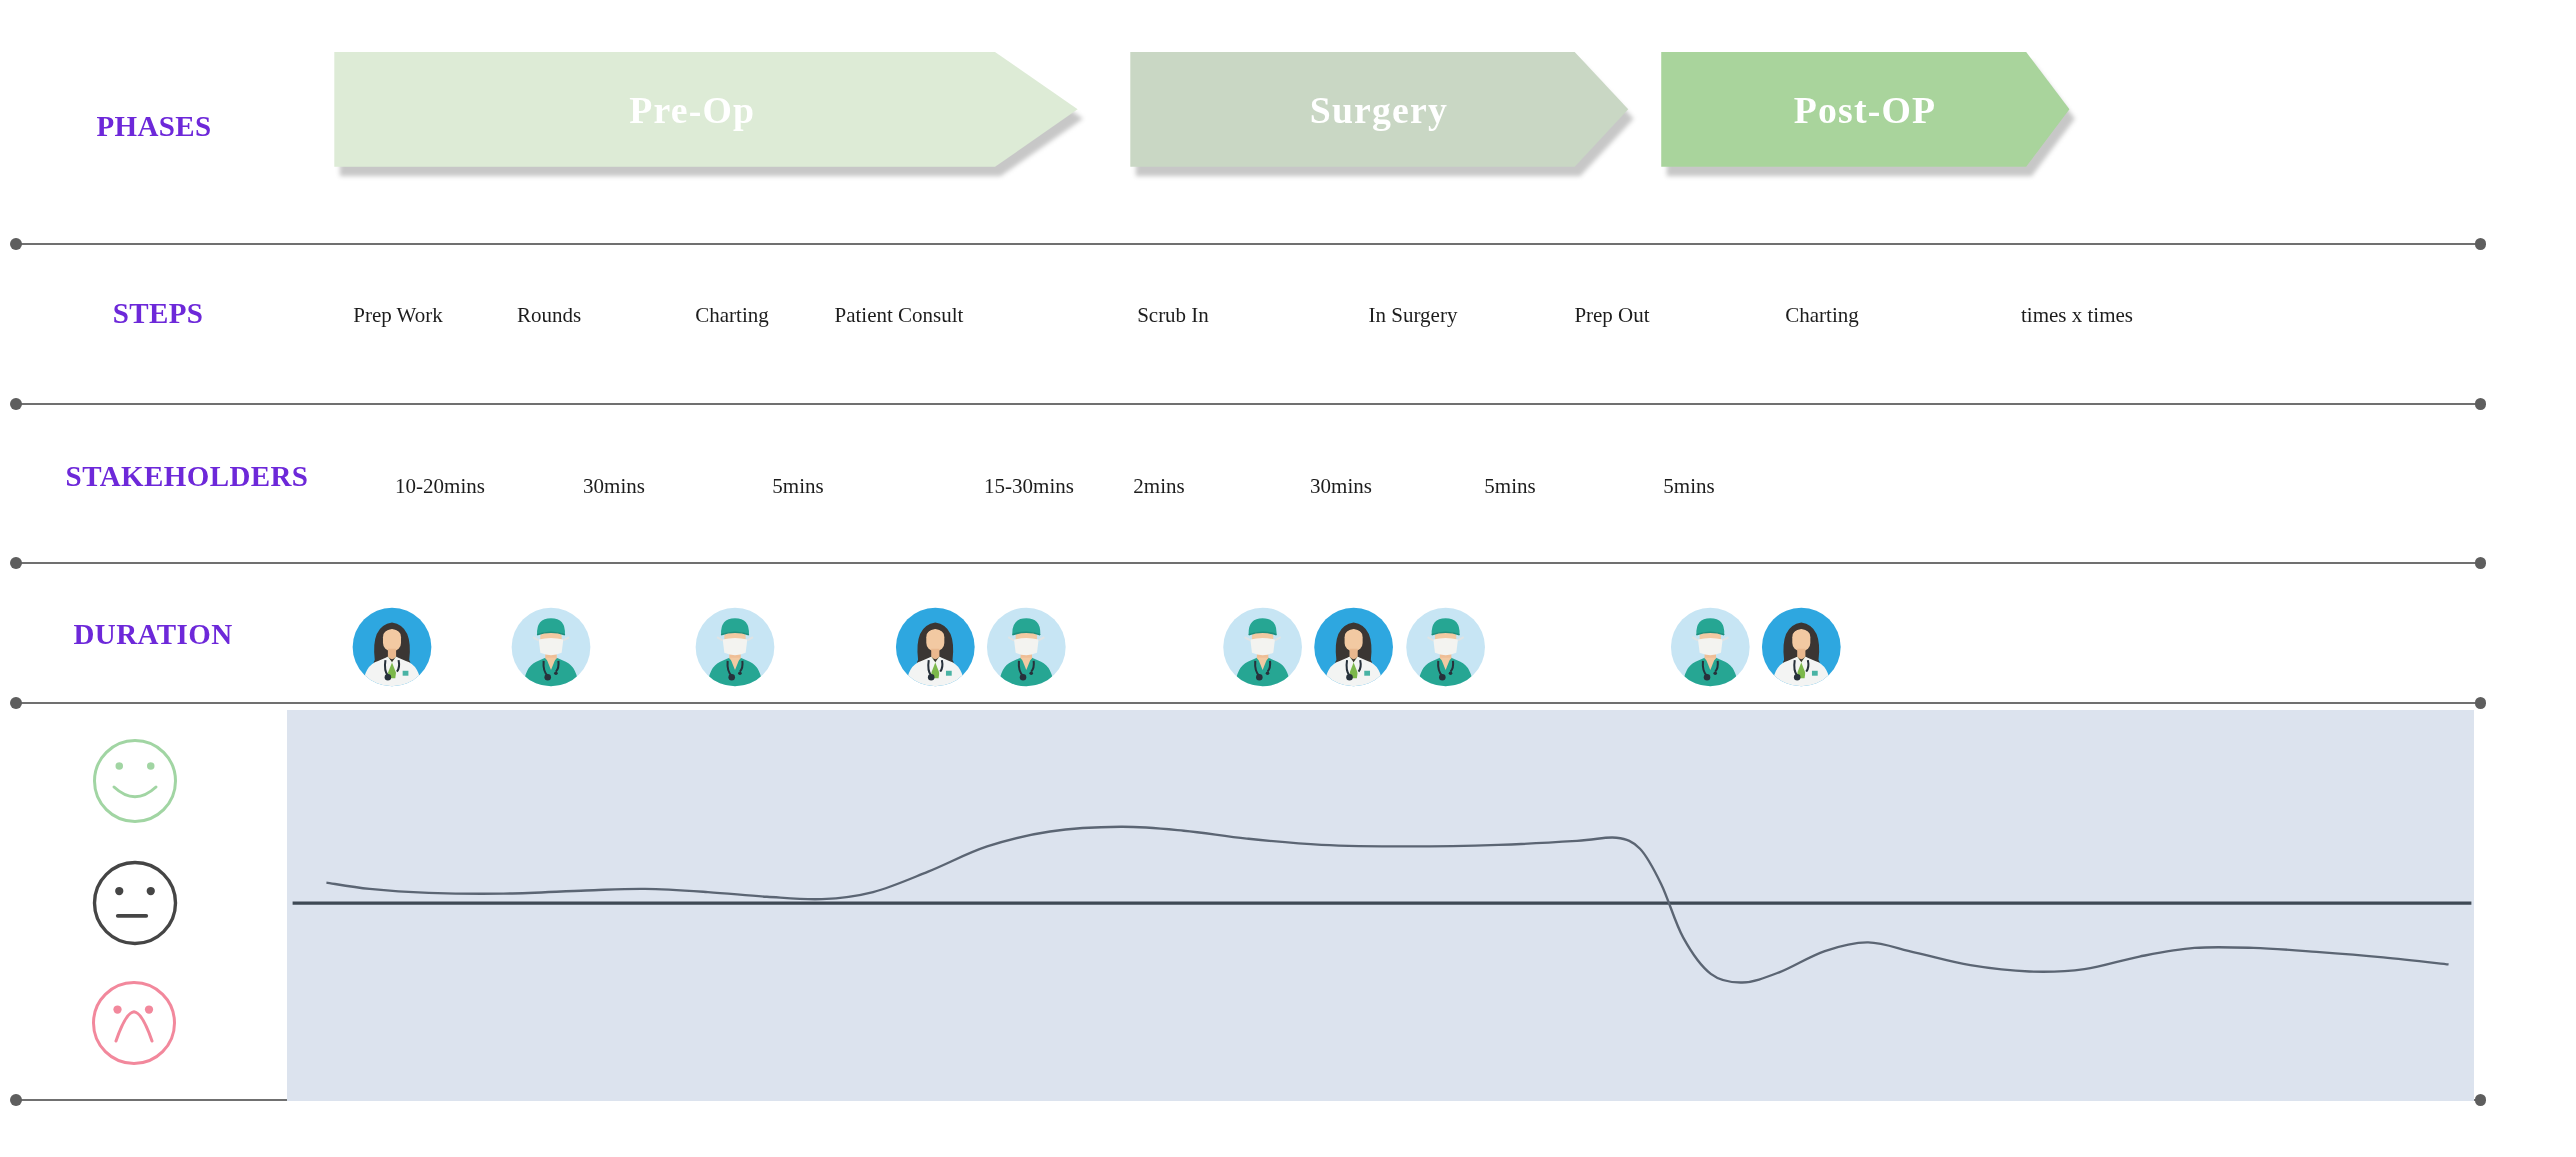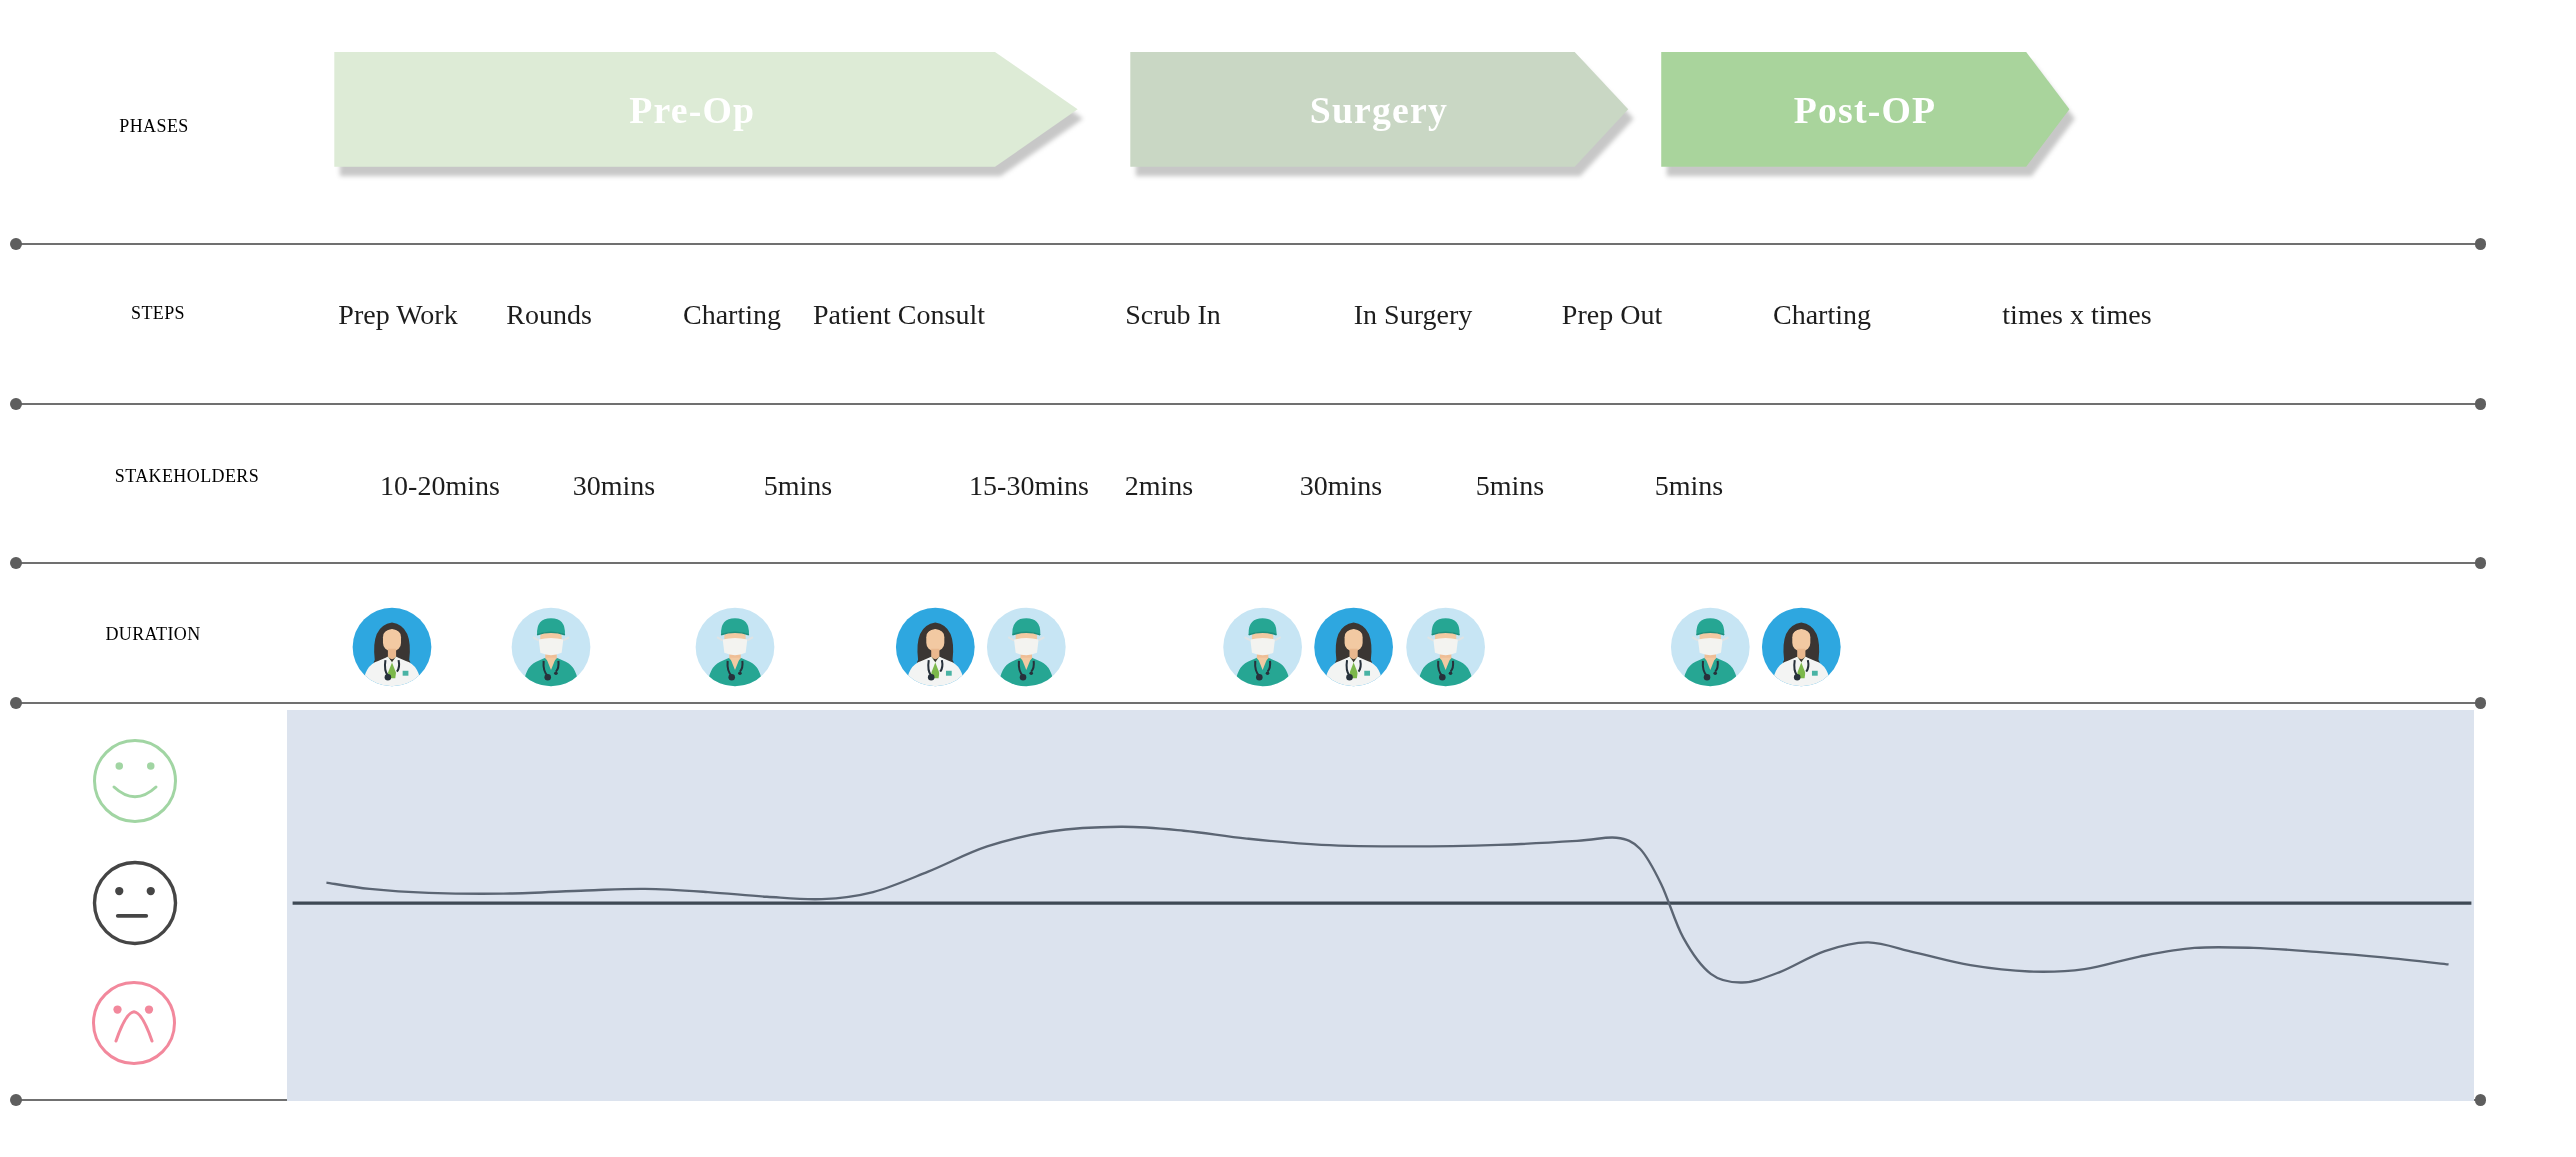--- a/index.html
+++ b/index.html
@@ -1,22 +1,22 @@
 <!DOCTYPE html>
 <html style="font-size:12.6px"><head>
 <meta charset="utf-8">
 <style>
   html,body{margin:0;padding:0;background:#fff;}
   .canvas{position:relative;width:2576px;height:1158px;background:#fff;overflow:hidden;
           font-family:"Liberation Serif","DejaVu Serif",serif;}
   
-  .rlabel{position:absolute;transform:translate(-50%,-50%);font-weight:400;font-size:18px;
-          letter-spacing:0.4px;color:#000000;white-space:nowrap;}
+  .rlabel{position:absolute;transform:translate(-50%,-50%);font-weight:700;font-size:29px;
+          letter-spacing:0.4px;color:#6d28d9;white-space:nowrap;}
   
-  .step,.dur{position:absolute;transform:translate(-50%,-50%);font-size:28px;color:#1d1d1d;white-space:nowrap;}
+  .step,.dur{position:absolute;transform:translate(-50%,-50%);font-size:21px;color:#1d1d1d;white-space:nowrap;}
   
   .divider{position:absolute;left:17.3px;width:2462px;height:2.4px;background:#707070;}
   .divider::before,.divider::after{content:"";position:absolute;top:-4.7px;width:11.8px;height:11.8px;
           border-radius:50%;background:#5e5e5e;}
   .divider::before{left:-7px}.divider::after{right:-7px}
   
   .area{position:absolute;left:287px;top:710px;width:2187px;height:391px;background:#DCE3EE;}
   
   .avatar-group{position:absolute;top:606px;transform:translateX(-50%);display:flex;gap:9.4px;}
   .avatar{width:82px;height:82px;display:block;}

